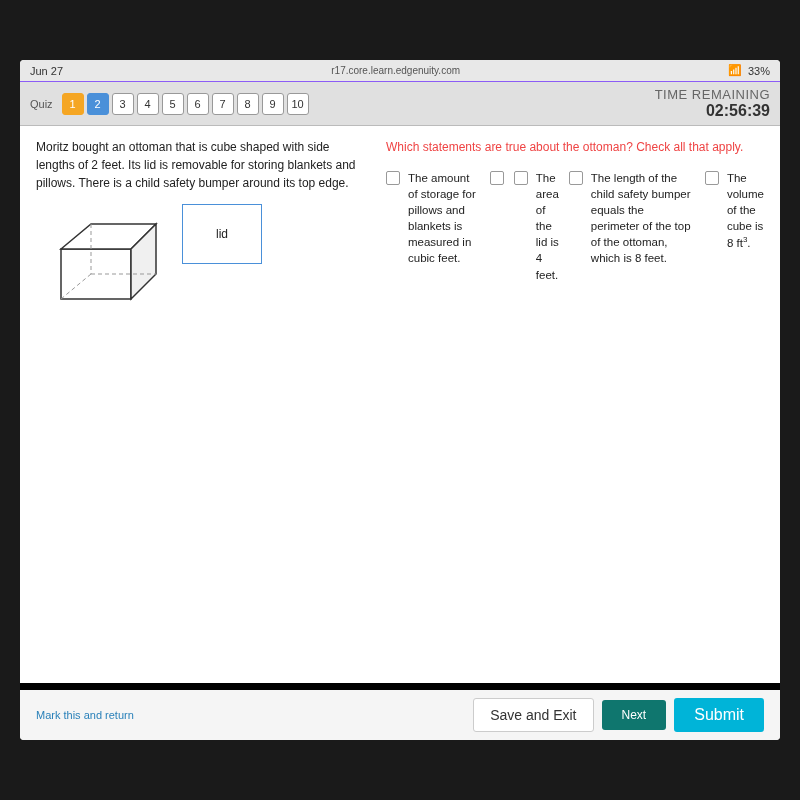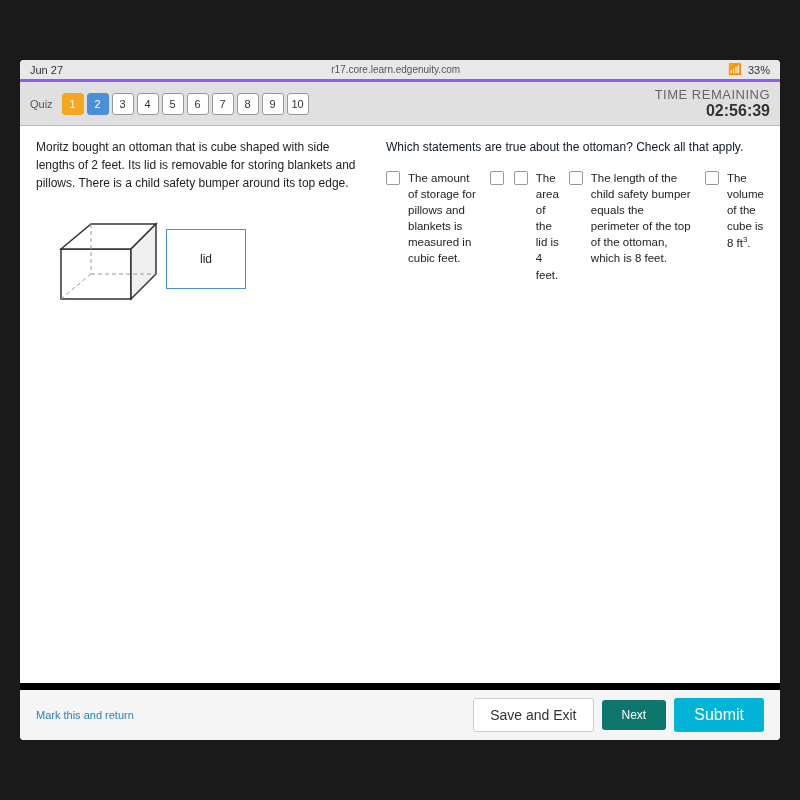--- a/index.html
+++ b/index.html
@@ -28,21 +28,21 @@
 
     
     .status-bar {
       background: #e8e8e8;
       padding: 4px 10px;
       display: flex;
       align-items: center;
       justify-content: space-between;
       font-size: 11px;
       color: #333;
-      border-bottom: 3px solid #8b5cf6;
+      border-bottom: 1px solid #8b5cf6;
       height: 22px;
     }
 
     .status-left { display: flex; align-items: center; gap: 8px; }
     .status-center { font-size: 10px; color: #555; }
     .status-right { display: flex; align-items: center; gap: 6px; font-size: 11px; }
 
     
     .quiz-nav {
       background: #e0e0e0;
@@ -133,21 +133,21 @@
     .question-text {
       font-size: 12px;
       color: #222;
       line-height: 1.5;
       margin-bottom: 12px;
     }
 
     
     .cube-diagram {
       display: flex;
-      align-items: center;
+      gap: 16px;
       margin-top: 8px;
     }
 
     .cube-svg {
       width: 130px;
       height: 110px;
     }
 
     .lid-box {
       border: 1.5px solid #4a90d9;
@@ -161,21 +161,21 @@
       background: #fff;
     }
 
     
     .right-col {
       flex: 1;
     }
 
     .right-question {
       font-size: 12px;
-      color: #0f172a;
+      color: #ef4444;
       line-height: 1.5;
       margin-bottom: 14px;
     }
 
     .options-list {
       display: flex;
       flex-direction: row;
       gap: 10px;
     }
 

